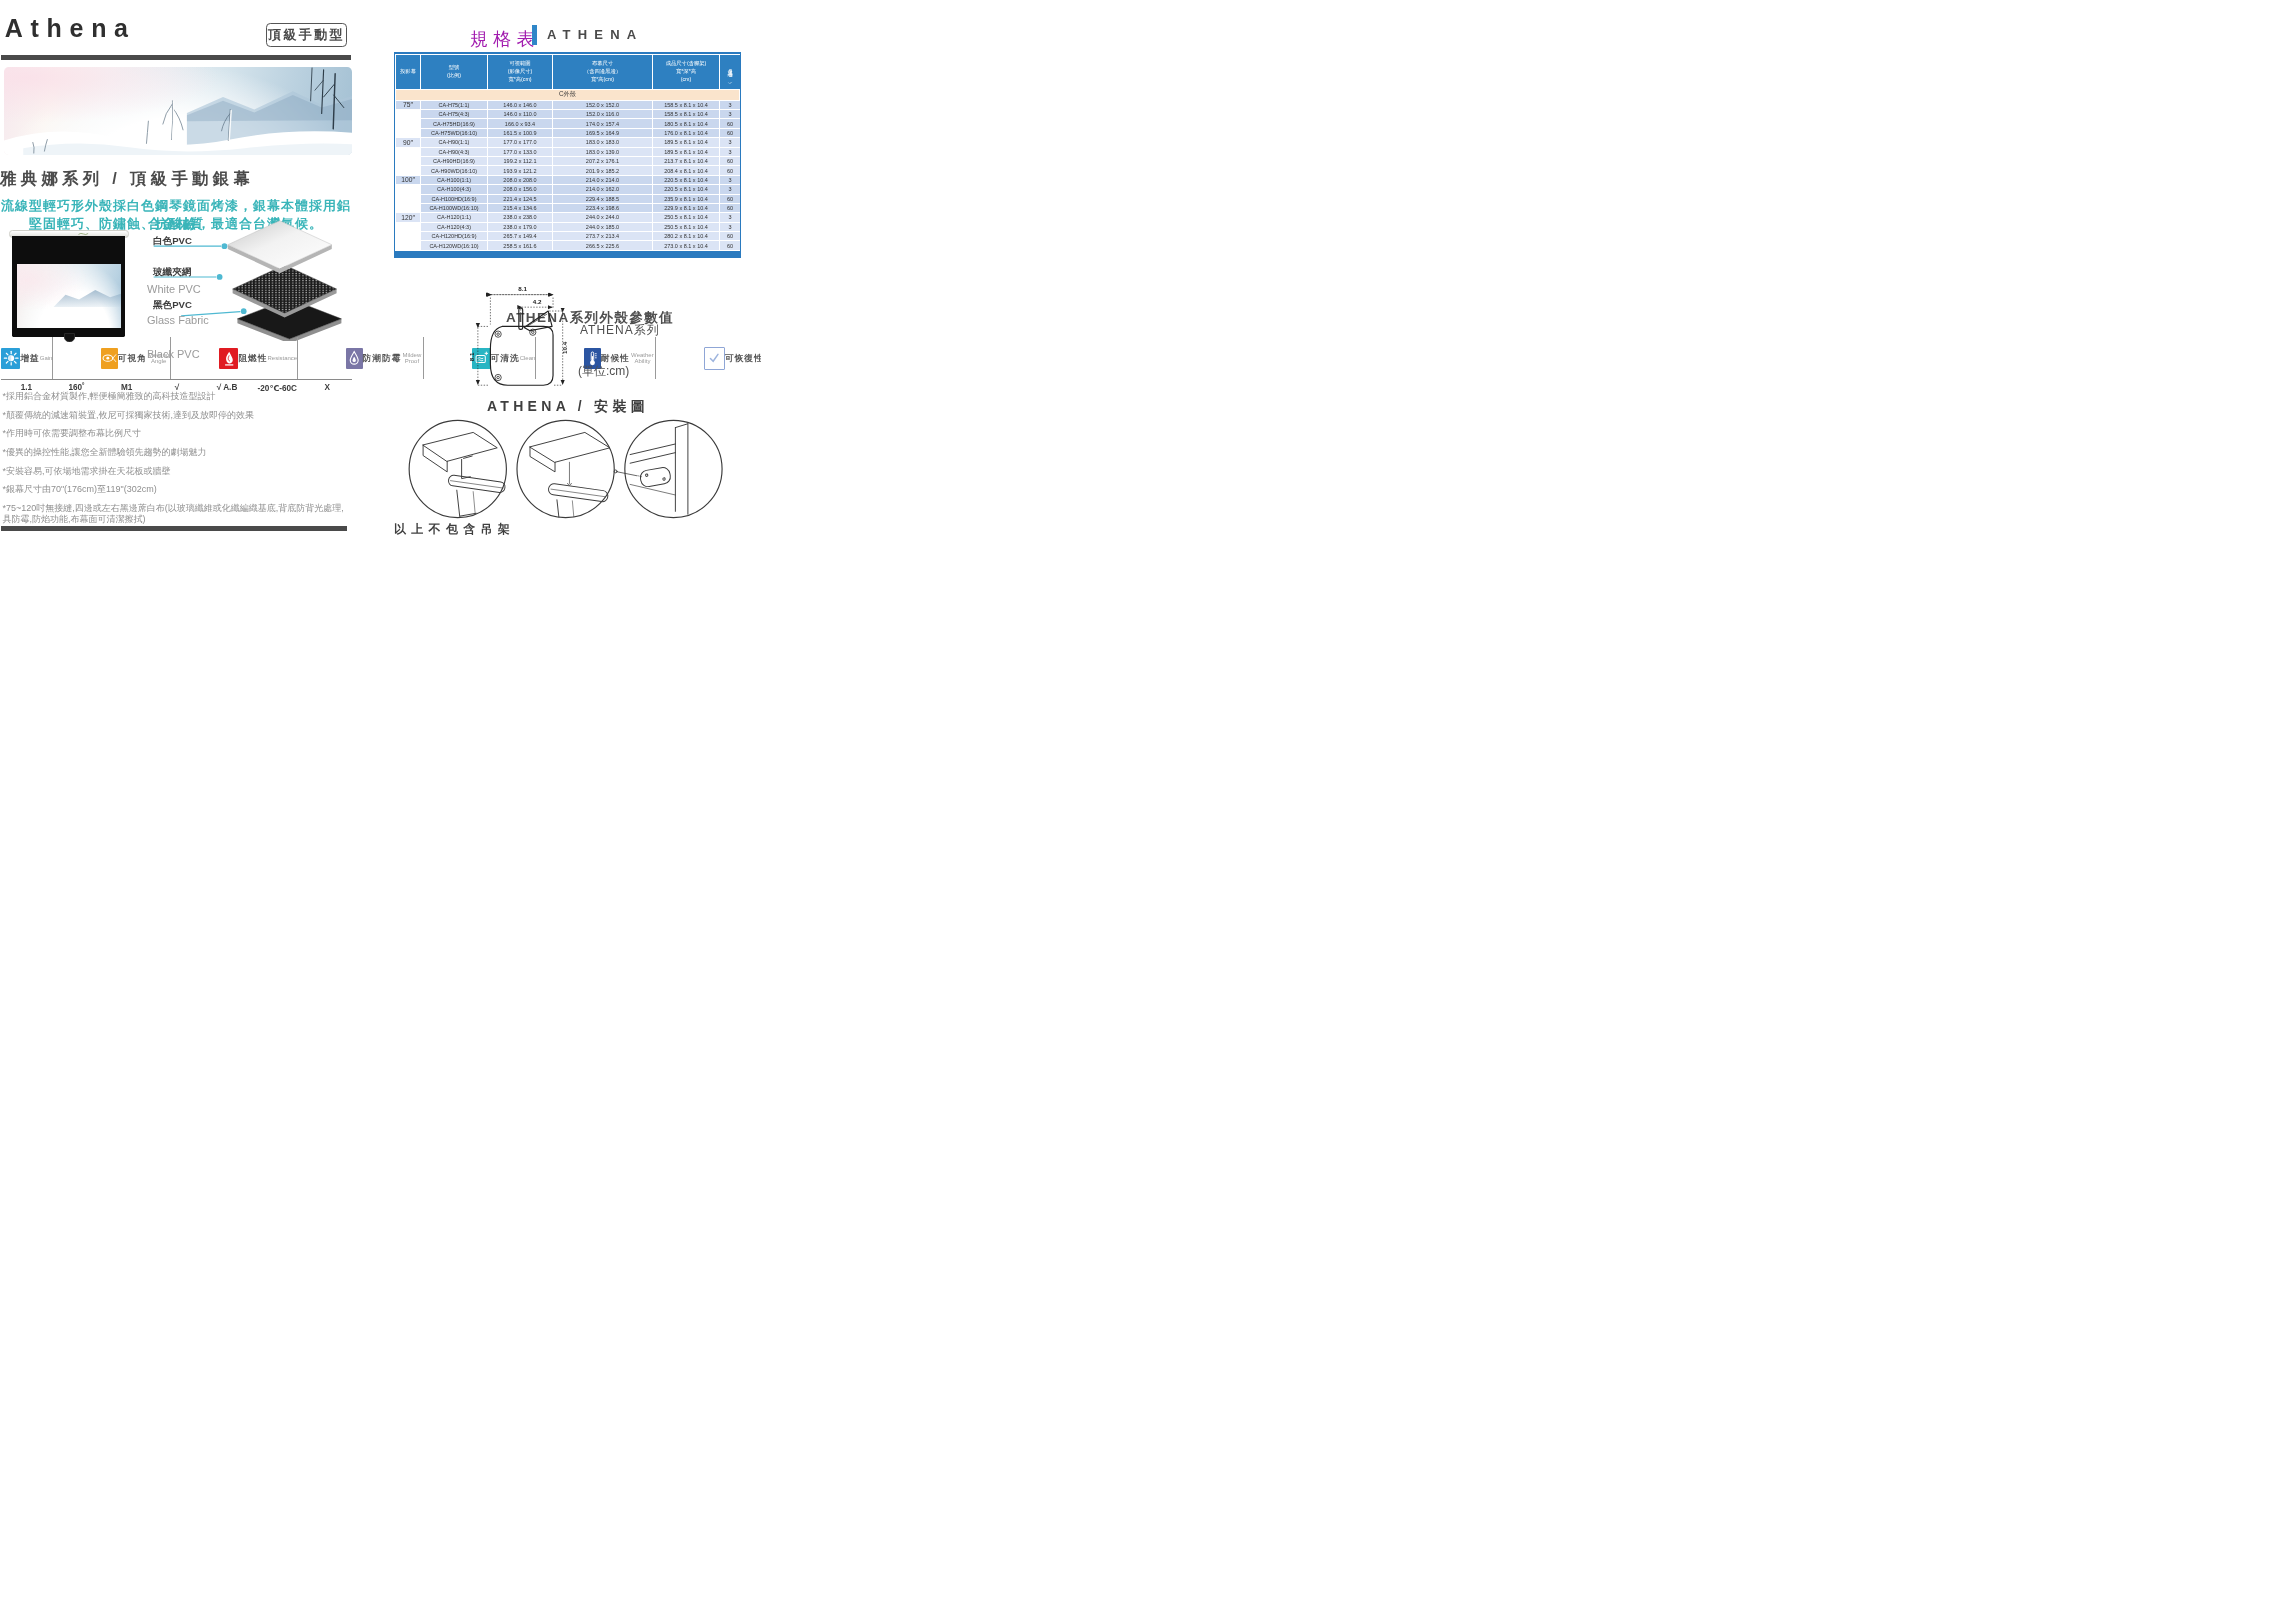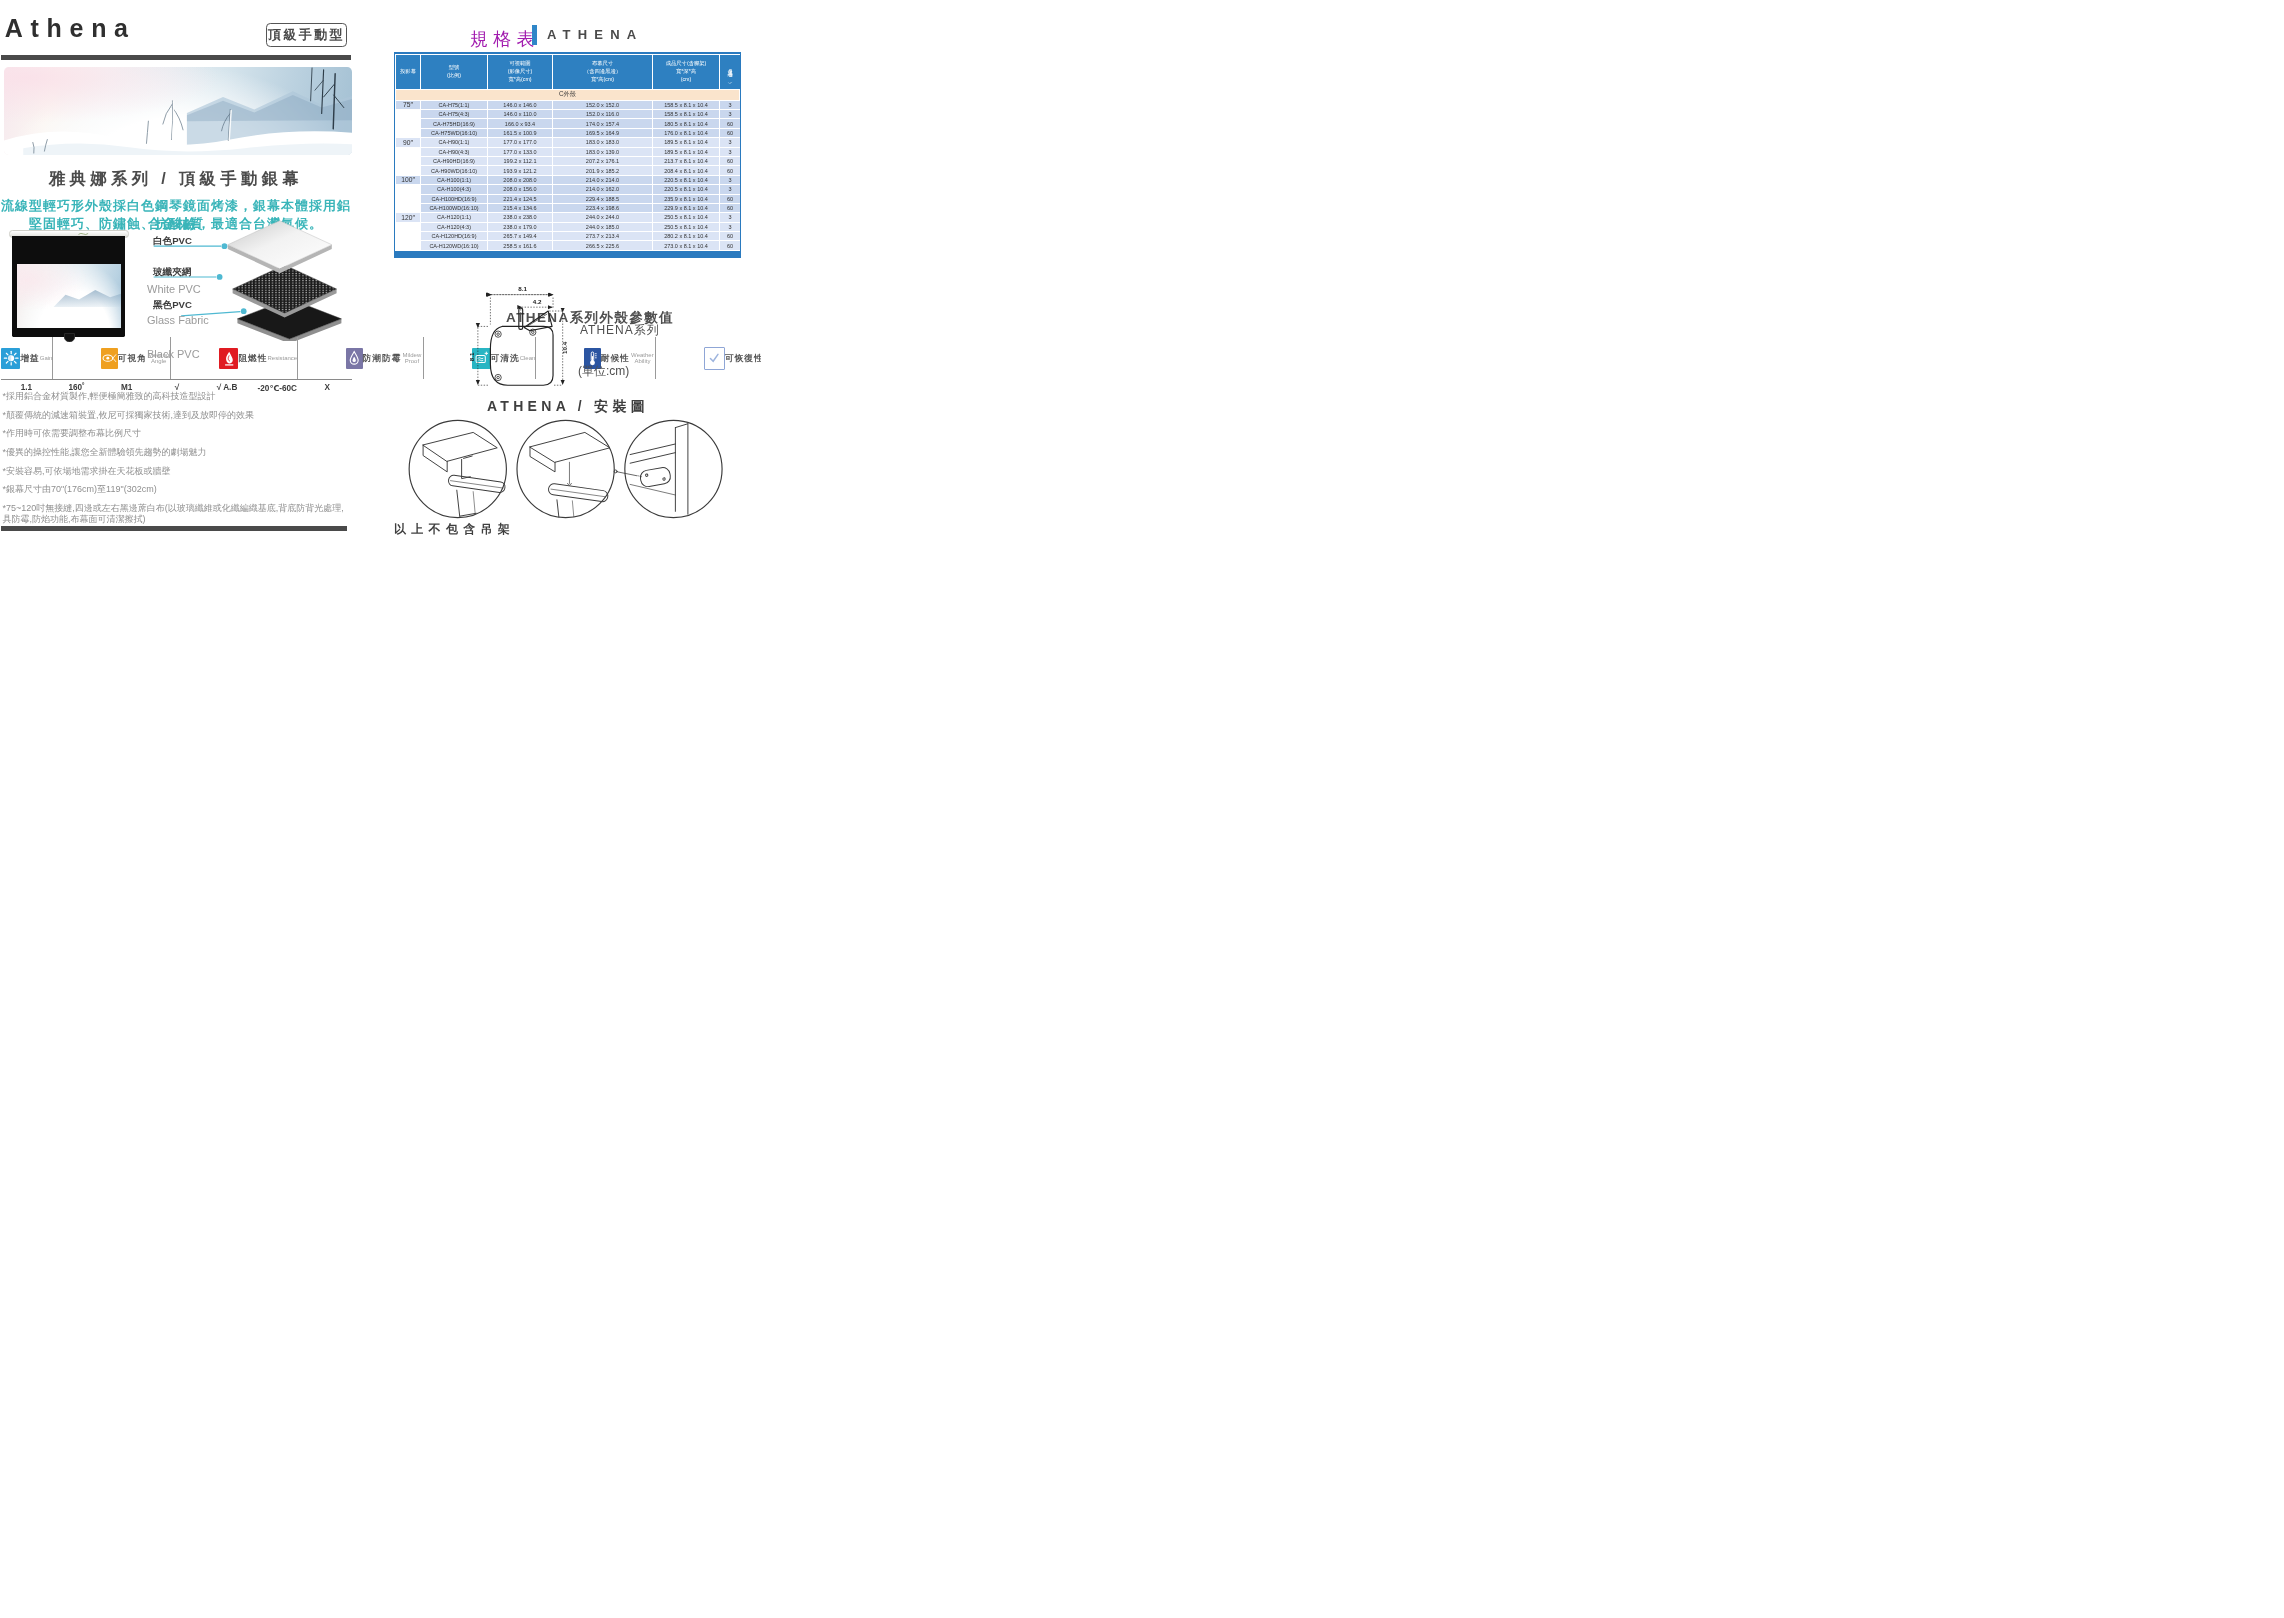--- a/index.html
+++ b/index.html
@@ -15,21 +15,21 @@
               letter-spacing:2.4px;color:#4a4a4a;background:#fff;}
   .title-rule{left:1.4px;top:55px;width:350px;height:4.8px;background:#4a4a4a;}
 
   .banner{left:3.9px;top:67px;width:348px;height:88px;border-radius:4.8px;overflow:hidden;
     background:
       radial-gradient(ellipse at 6% 12%, rgba(250,225,233,.95) 0%, rgba(255,255,255,0) 42%),
       radial-gradient(ellipse at 50% 125%, #ffffff 38%, rgba(255,255,255,0) 72%),
       linear-gradient(100deg,#f6e9ee 0%,#fbf6f2 14%,#f3f6f7 30%,#e7eff3 45%,#d5e4ec 62%,#bcd2e0 80%,#a3c0d3 100%);}
   .banner svg{display:block;width:100%;height:100%;}
 
-  .series-heading{left:0;top:168px;width:352px;text-align:center;font-size:16.4px;font-weight:700;
+  .series-heading{left:0;top:168px;width:352px;text-align:left;font-size:16.4px;font-weight:700;
                   letter-spacing:4.3px;color:#4b4b4b;}
   .desc-line{left:0;width:352px;text-align:center;font-size:13px;font-weight:700;color:#3ab5b9;letter-spacing:1px;}
   .desc1{top:197px;} .desc2{top:215px;}
 
   
   .screen{left:8.7px;top:230px;width:120px;height:112px;}
   .screen .case{position:absolute;left:0;top:0;right:0;height:6.3px;border-radius:3.4px;
                 background:linear-gradient(#ffffff,#e9e9e5 70%,#d7d7d2);border:0.5px solid #cfcfc8;}
   .screen .body{position:absolute;left:3.4px;right:3.4px;top:5.8px;bottom:4.8px;background:#0d0d0d;border-radius:0 0 1.4px 1.4px;}
   .screen .pic{position:absolute;left:4.8px;right:4.3px;top:28px;bottom:9.6px;

